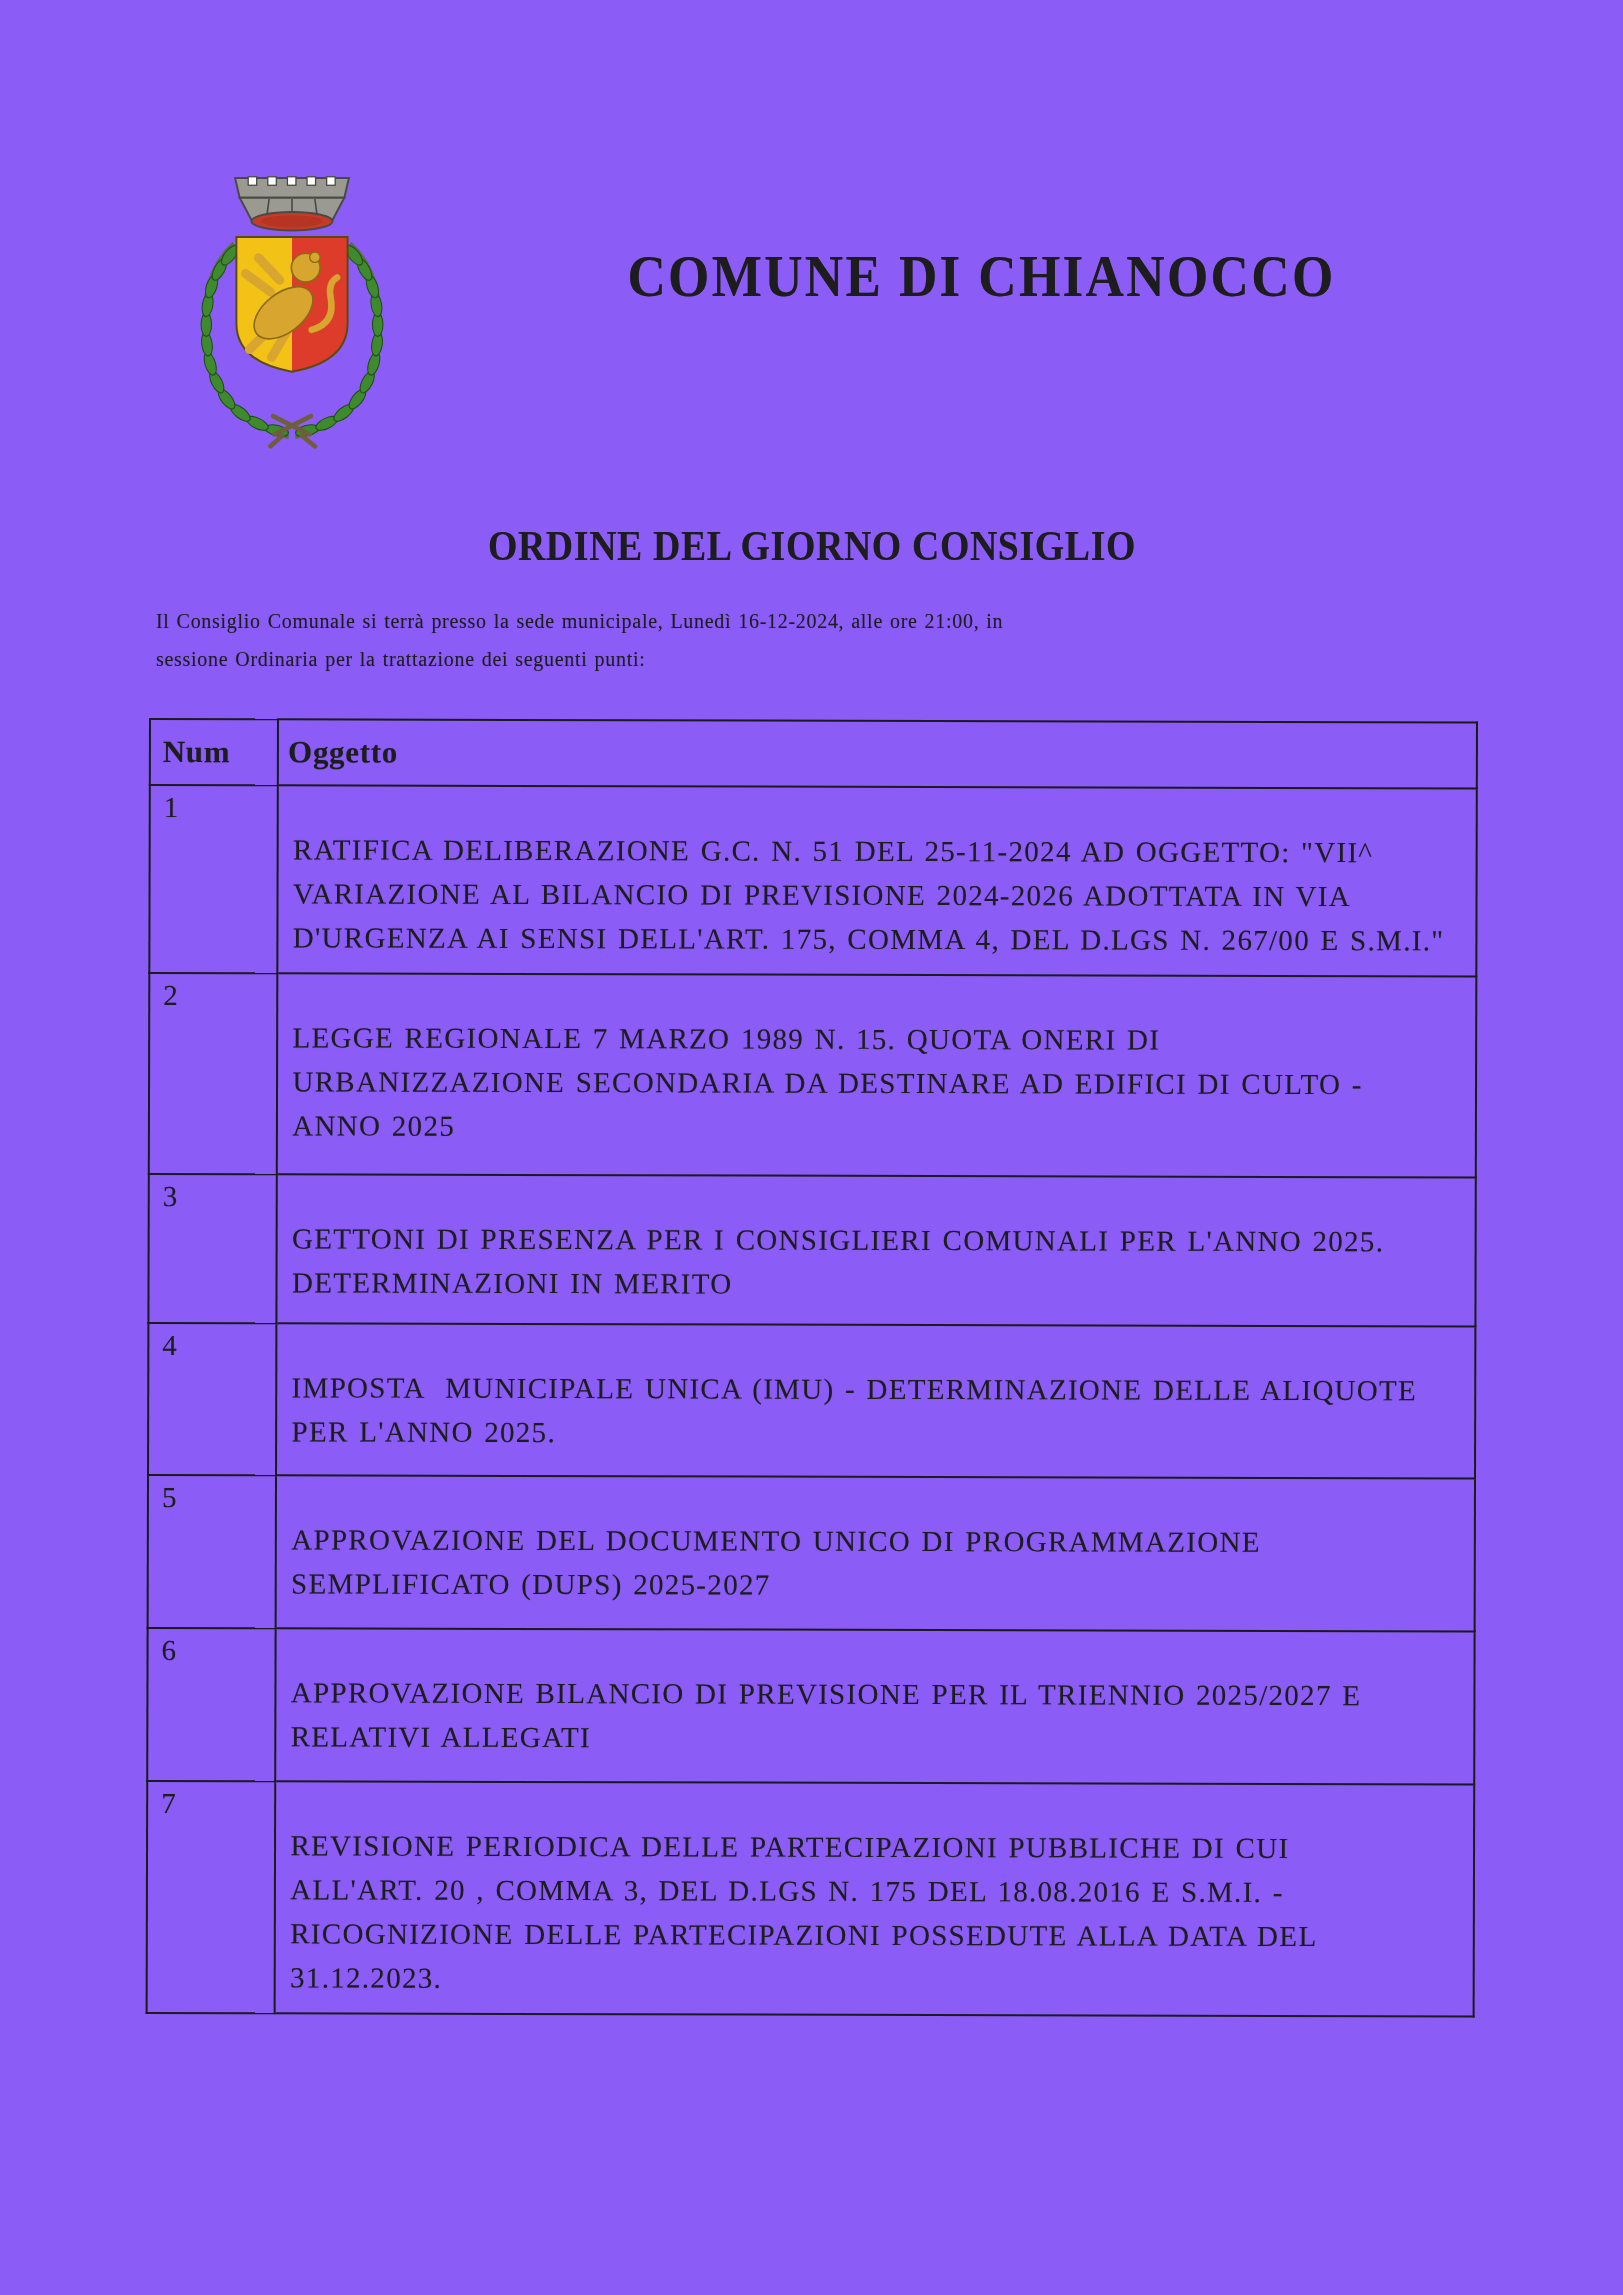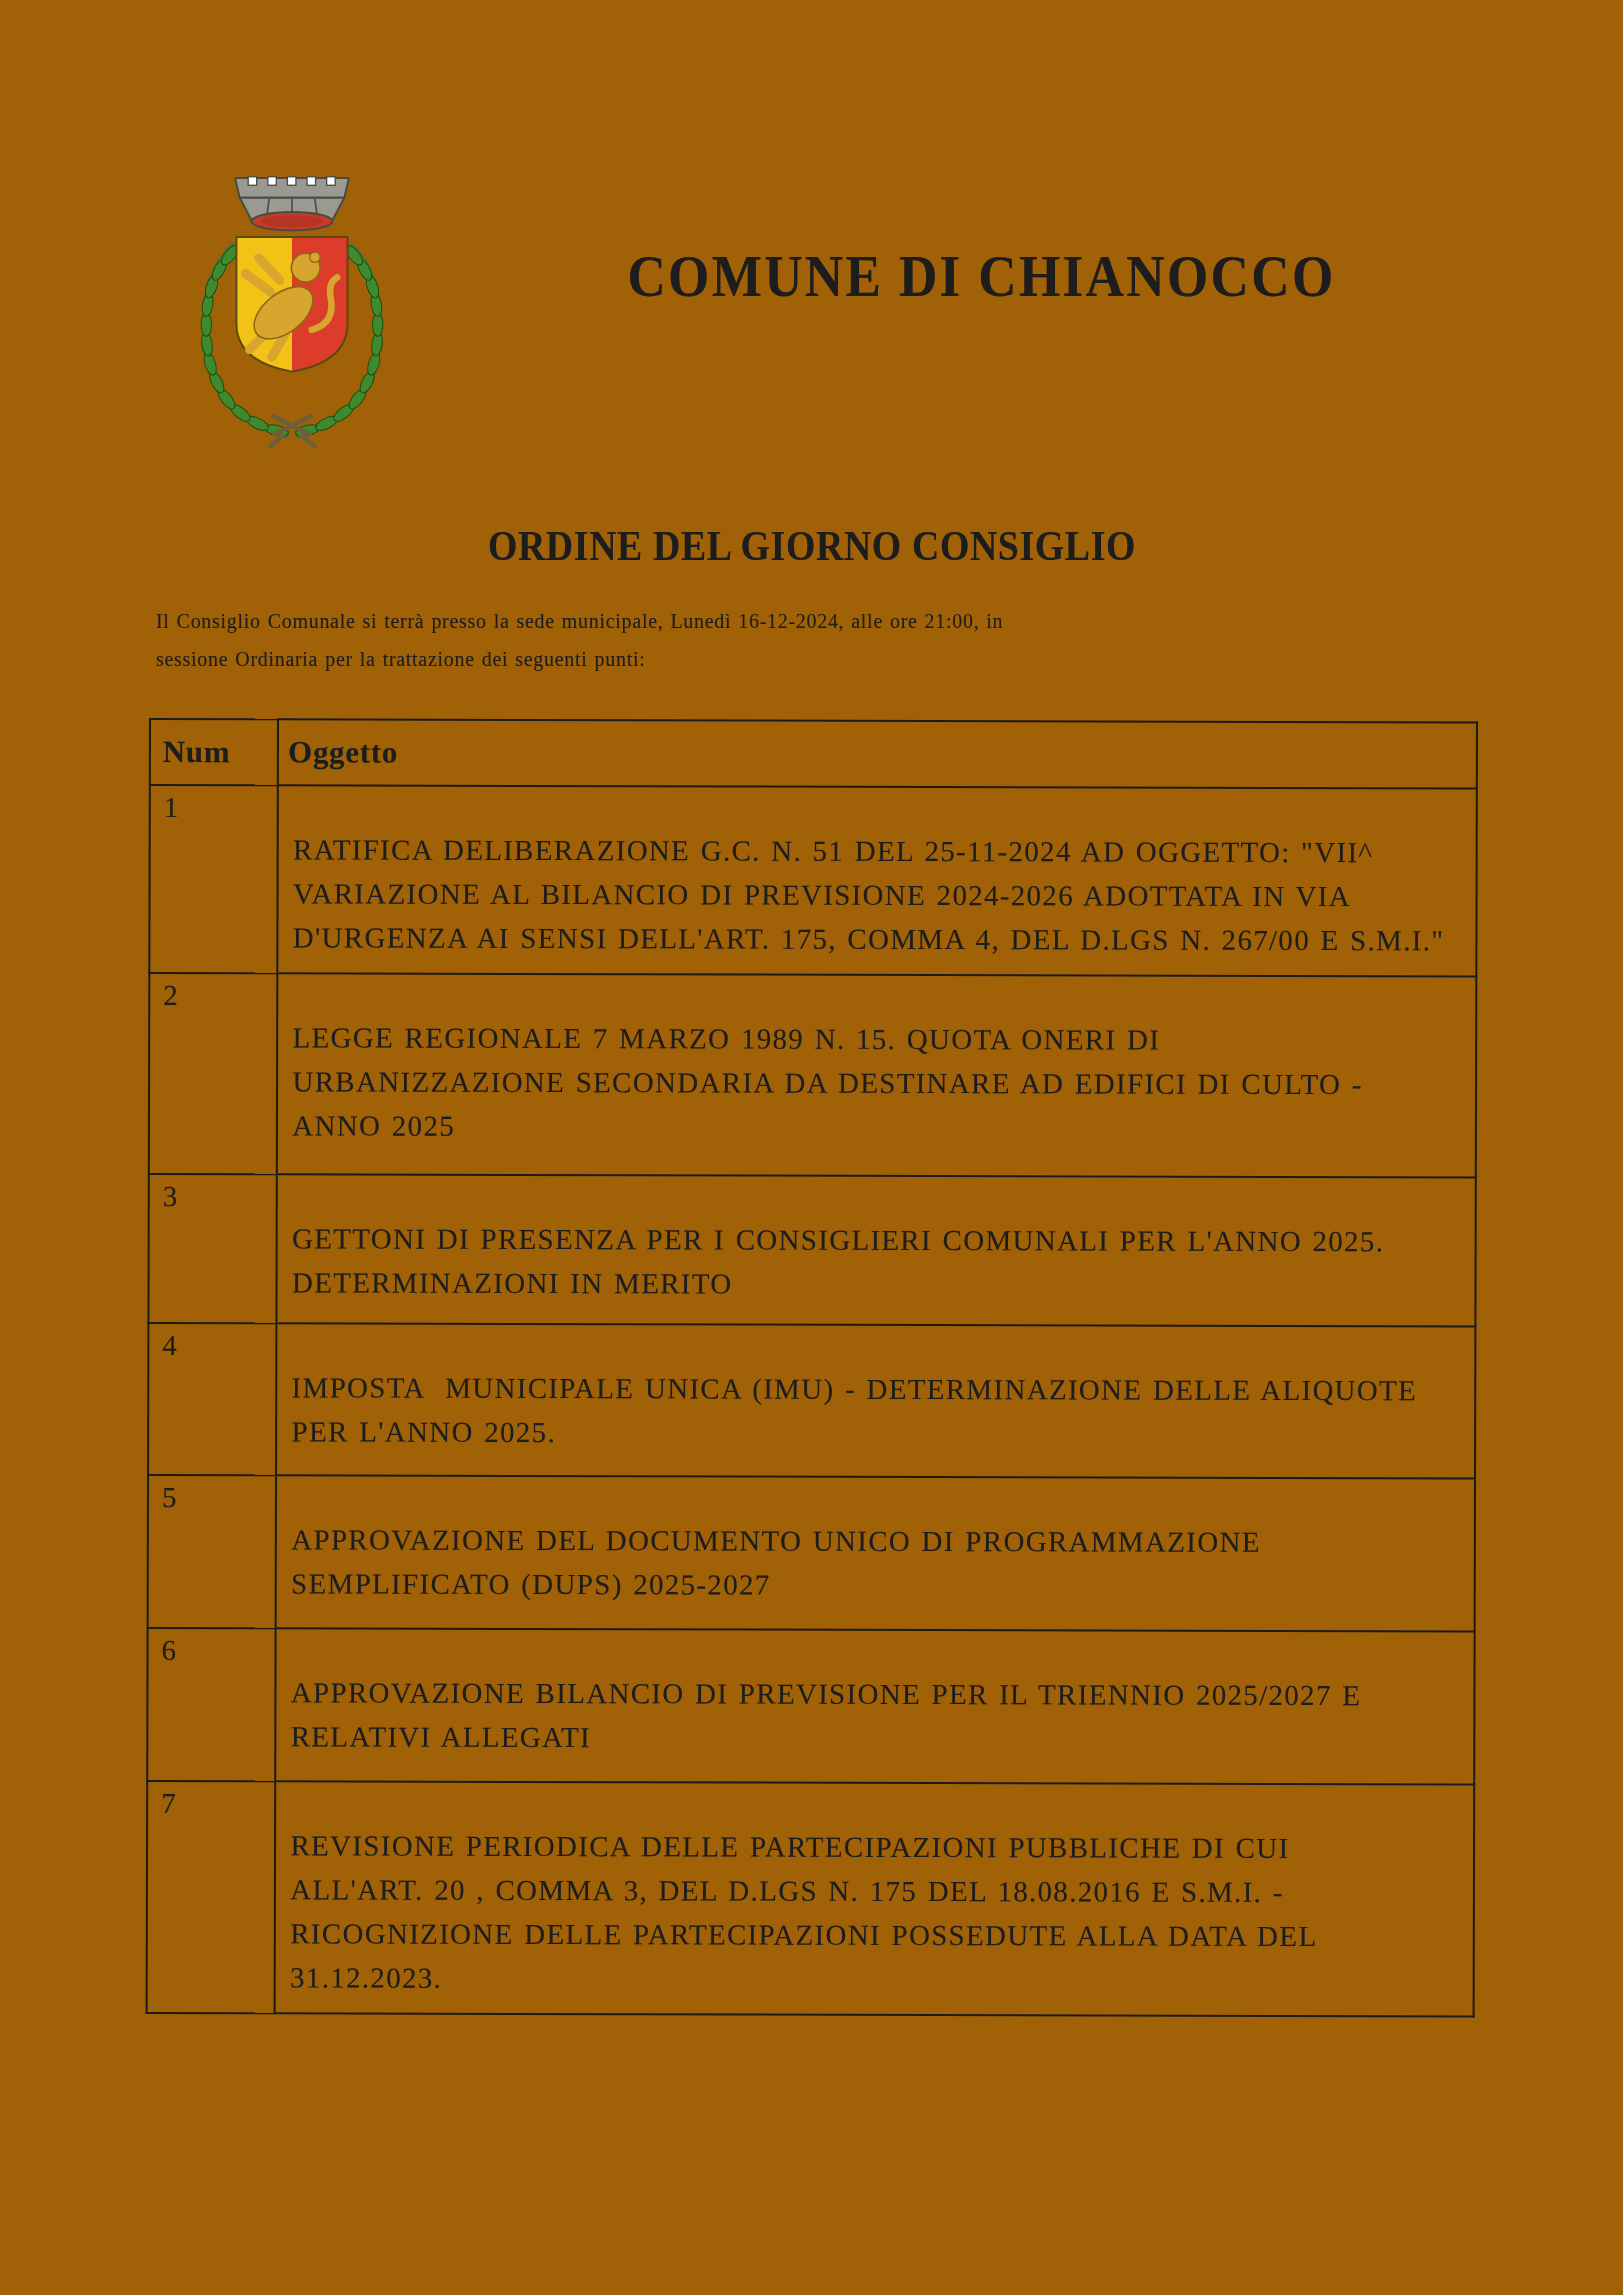--- a/index.html
+++ b/index.html
@@ -16,21 +16,21 @@
     --crown-dk:#4a4a44;
     --crown-inner:#c53b28;
   }
   *{margin:0;padding:0;box-sizing:border-box;}
   html,body{background:#ffffff;}
   body{
     width:1623px;height:2295px;position:relative;overflow:hidden;
     font-family:"Liberation Serif","DejaVu Serif",serif;
     color:var(--ink);
   }
-  .page{position:absolute;inset:0;background:#a16207;}
+  .page{position:absolute;inset:0;background:#8b5cf6;}
 
   .crest{position:absolute;left:171px;top:174px;width:242px;height:275px;}
 
   .municipality-title{
     position:absolute;left:458px;top:242px;width:1047px;
     text-align:center;font-weight:bold;font-size:59px;letter-spacing:2.6px;
     transform:scaleX(.9);transform-origin:center top;
     text-shadow:0 0 0.7px rgba(20,20,20,.4);
     white-space:nowrap;
   }

